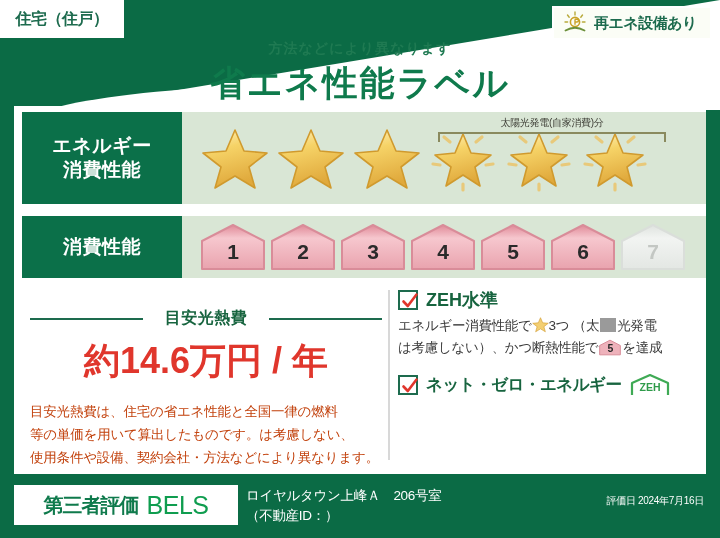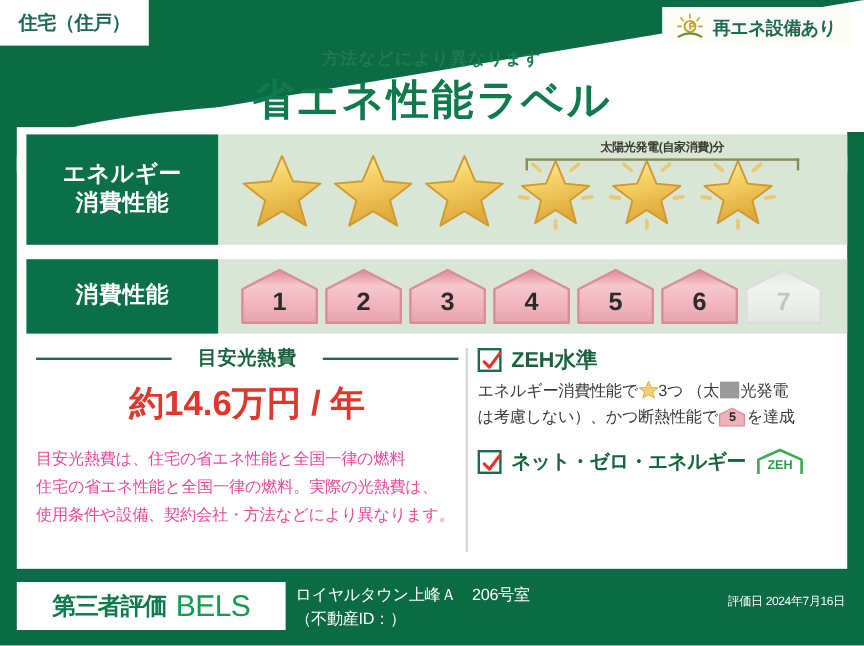--- a/index.html
+++ b/index.html
@@ -115,21 +115,21 @@
   .star-slot { position: relative; width: 70px; height: 68px; }
   .star-svg { width: 70px; height: 68px; display: block; }
 
   .solar-bracket {
     position: absolute; left: 254px; top: 6px;
     width: 232px; height: 26px;
     z-index: 4;
   }
   .solar-bracket .bk-label {
     position: absolute; left: 0; top: -2px; width: 232px;
-    text-align: center; font-size: 10px; font-weight: 700; color: #3b3b33;
+    text-align: center; font-size: 10px; font-weight: 400; color: #3b3b33;
     letter-spacing: -0.3px;
   }
   .bk-line {
     position: absolute; left: 2px; top: 14px; width: 228px; height: 10px;
     border: 2px solid #8a8a5e; border-bottom: none;
   }
 
   
   .houses { display: flex; align-items: center; gap: 4px; padding-left: 18px; }
   .house {
@@ -144,31 +144,32 @@
     font-size: 21px; font-weight: 700; color: #2a2a2a;
     padding-bottom: 7px;
   }
   .house.off .house-num { color: #c3c7c3; }
 
   
   .cost-block { position: absolute; left: 16px; top: 182px; width: 352px; }
   .cost-head {
     display: flex; align-items: center; gap: 22px;
     justify-content: center;
+    margin-top: 20px;
   }
   .cost-head .hr { flex: 1 1 auto; height: 2px; background: #1d6b4e; }
   .cost-head .txt {
     font-size: 16px; font-weight: 700; color: #17643f; letter-spacing: 0.5px;
   }
   .cost-value {
     text-align: center; margin-top: 8px;
-    font-size: 29px; font-weight: 700; color: #e0362c; letter-spacing: 0px;
+    font-size: 36px; font-weight: 700; color: #e0362c; letter-spacing: 0px;
   }
   .cost-note {
-    margin-top: 14px; font-size: 13.5px; color: #ec4899;
+    margin-top: 14px; font-size: 13.5px; color: #c2410c;
     line-height: 1.72; letter-spacing: -0.2px;
   }
 
   
   .zeh-block { position: absolute; left: 384px; top: 182px; width: 298px; }
   .zeh-divider {
     position: absolute; left: 374px; top: 184px;
     width: 2px; height: 170px; background: #d8d8d8;
   }
 
@@ -420,21 +421,21 @@
 
     <div class="cost-block">
       <div class="cost-head">
         <span class="hr"></span>
         <span class="txt">目安光熱費</span>
         <span class="hr"></span>
       </div>
       <div class="cost-value">約14.6万円 / 年</div>
       <div class="cost-note">
         <div>目安光熱費は、住宅の省エネ性能と全国一律の燃料</div>
-        <div>住宅の省エネ性能と全国一律の燃料。実際の光熱費は、</div>
+        <div>等の単価を用いて算出したものです。は考慮しない、</div>
         <div>使用条件や設備、契約会社・方法などにより異なります。</div>
       </div>
     </div>
 
     <div class="zeh-divider"></div>
 
     <div class="zeh-block">
 
       <div class="zeh-item">
         <div class="zeh-title-row">

